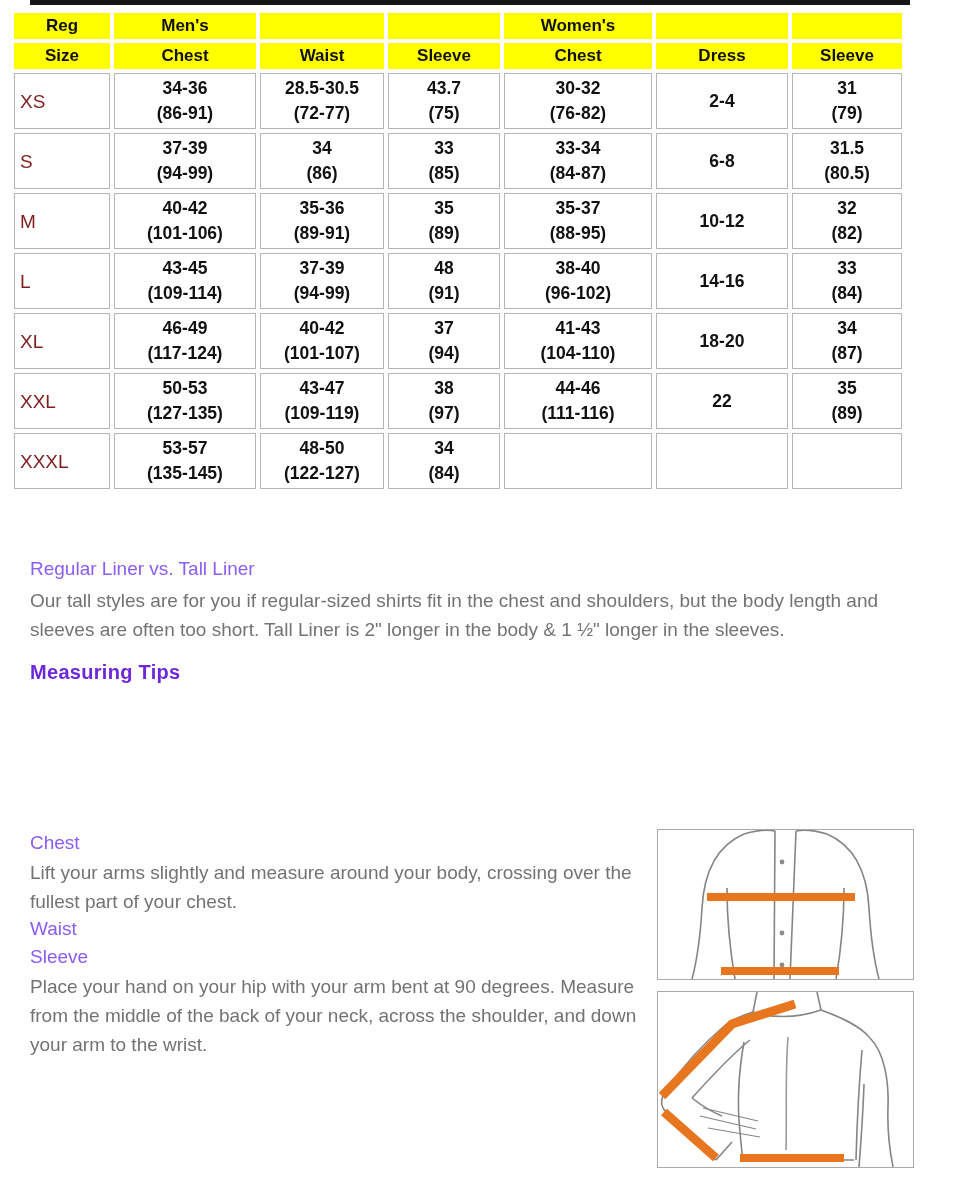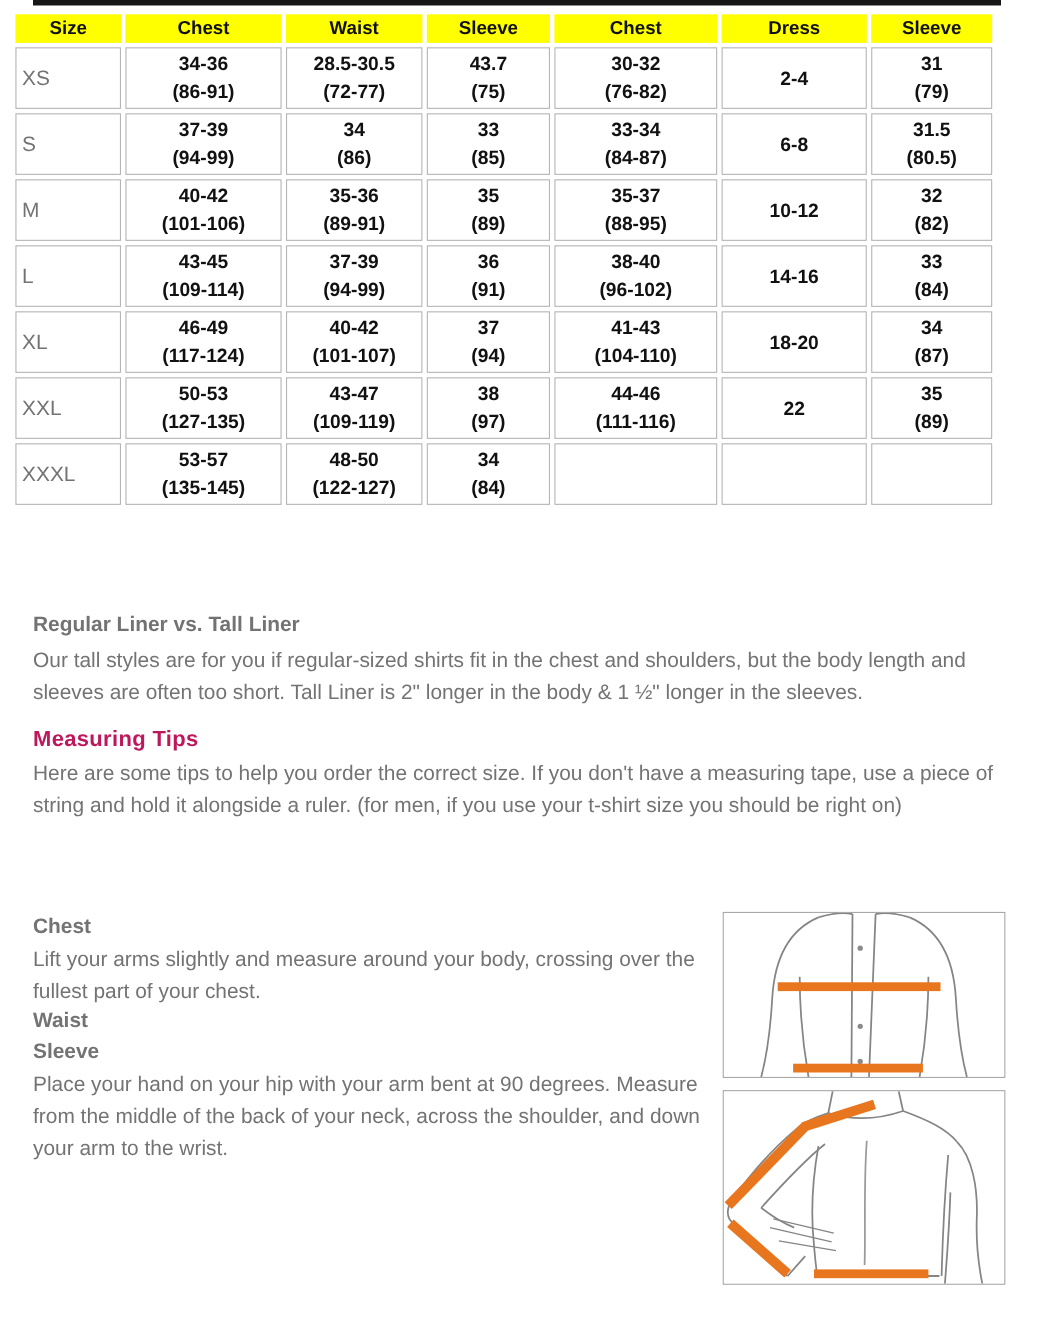--- a/index.html
+++ b/index.html
@@ -16,28 +16,28 @@
   table.size-chart th{
     background:#ffff00;border:none;font-weight:bold;font-size:17px;color:#111;
     height:26px;text-align:center;padding:0 4px;
   }
   table.size-chart td{
     background:#fff;border:1px solid #b5b5b5;height:54px;
     font-weight:bold;font-size:17.5px;text-align:center;line-height:25px;color:#111;
     padding:0 2px;
   }
   table.size-chart td.size-cell{
-    font-weight:normal;font-size:19px;text-align:left;padding-left:5px;color:#737373;
+    font-weight:normal;font-size:19px;text-align:left;padding-left:5px;color:#7f1d1d;
   }
   .cell-line{display:block;}
 
   .text-col{position:absolute;left:30px;top:556px;width:908px;}
-  .h-black{font-size:19px;font-weight:bold;color:#737373;margin:0 0 4px 0;line-height:26px;}
+  .h-black{font-size:19px;font-weight:normal;color:#8b5cf6;margin:0 0 4px 0;line-height:26px;}
   .body-p{font-size:19px;line-height:29px;margin:0;color:#737373;}
-  .h-gray{font-size:20px;font-weight:bold;color:#be185d;margin:15px 0 4px 0;line-height:26px;letter-spacing:.3px;}
+  .h-gray{font-size:20px;font-weight:bold;color:#6d28d9;margin:15px 0 4px 0;line-height:26px;letter-spacing:.3px;}
 
   .measure-col{position:absolute;left:30px;top:830px;width:632px;}
   .measure-col .h-black{margin:0 0 2px 0;}
   .mt-gap{margin-top:28px;}
 
   .figure-box{position:absolute;background:#fff;border:1px solid #a9a9a9;}
   #fig-chest-waist{left:657px;top:829px;width:255px;height:149px;}
   #fig-sleeve{left:657px;top:991px;width:255px;height:175px;}
   .figure-box svg{display:block;}
 </style>
@@ -50,20 +50,29 @@
   <colgroup>
     <col style="width:96px">
       <col style="width:142px">
       <col style="width:124px">
     <col style="width:112px">
       <col style="width:148px">
       <col style="width:132px">
       <col style="width:110px">
   </colgroup>
   <tbody>
+      <tr>
+    <th>Reg</th>
+    <th>Men's</th>
+    <th></th>
+    <th></th>
+    <th>Women's</th>
+    <th></th>
+    <th></th>
+  </tr>
   <tr>
     <th>Size</th>
     <th>Chest</th>
     <th>Waist</th>
     <th>Sleeve</th>
     <th>Chest</th>
     <th>Dress</th>
     <th>Sleeve</th>
   </tr>
 
@@ -146,21 +155,21 @@
     <td class="size-cell">L</td>
     <td>
           <span class="cell-line">43-45</span>
           <span class="cell-line">(109-114)</span>
         </td>
     <td>
           <span class="cell-line">37-39</span>
           <span class="cell-line">(94-99)</span>
         </td>
     <td>
-          <span class="cell-line">36</span>
+          <span class="cell-line">48</span>
           <span class="cell-line">(91)</span>
         </td>
     <td>
           <span class="cell-line">38-40</span>
           <span class="cell-line">(96-102)</span>
         </td>
     <td>14-16</td>
     <td>
           <span class="cell-line">33</span>
           <span class="cell-line">(84)</span>
@@ -241,21 +250,20 @@
           <span class="cell-line"></span>
         </td>
   </tr>
 </tbody>
   </table>
 
 <div class="text-col">
   <div class="h-black">Regular Liner vs. Tall Liner</div>
   <p class="body-p">Our tall styles are for you if regular-sized shirts fit in the chest and shoulders, but the body length and sleeves are often too short. Tall Liner is 2" longer in the body &amp; 1 ½" longer in the sleeves.</p>
   <div class="h-gray">Measuring Tips</div>
-  <p class="body-p">Here are some tips to help you order the correct size. If you don't have a measuring tape, use a piece of string and hold it alongside a ruler. (for men, if you use your t-shirt size you should be right on)</p>
 </div>
 
 <div class="measure-col">
   <div class="h-black">Chest</div>
   <p class="body-p">Lift your arms slightly and measure around your body, crossing over the fullest part of your chest.</p>
   <div class="h-black mt-gap">Waist</div>
   <div class="h-black">Sleeve</div>
   <p class="body-p">Place your hand on your hip with your arm bent at 90 degrees. Measure from the middle of the back of your neck, across the shoulder, and down your arm to the wrist.</p>
 </div>
 

